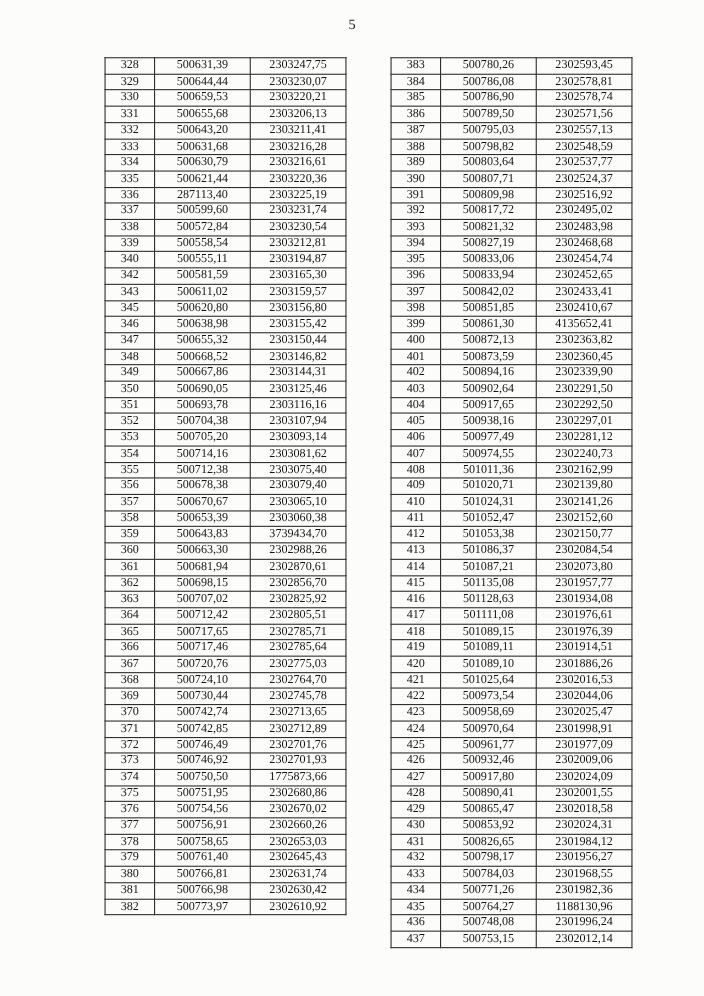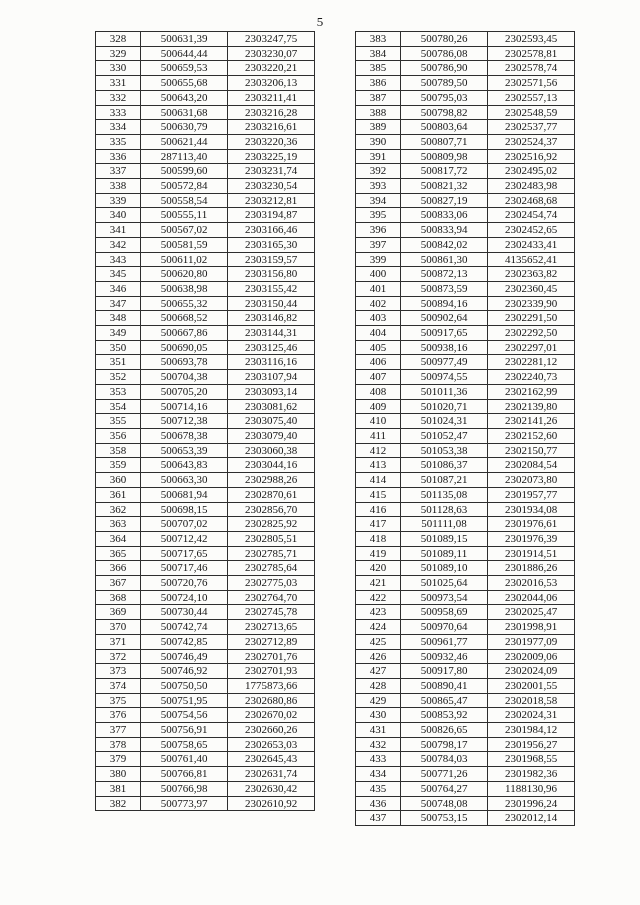--- a/index.html
+++ b/index.html
@@ -16,21 +16,21 @@
     top: 14px;
     left: 0;
     width: 640px;
     text-align: center;
     font-size: 13px;
     color: #1a1a1a;
   }
   table {
     border-collapse: collapse;
     position: absolute;
-    top: 31px;
+    top: 52px;
     table-layout: fixed;
   }
   table.tbl-left  { left: 95px; }
   table.tbl-right { left: 355px; }
   td {
     border: 1px solid #2e2e2e;
     font-size: 11px;
     color: #141414;
     text-align: center;
     vertical-align: middle;
@@ -110,25 +110,20 @@
         <td class="c0">339</td>
         <td class="c1">500558,54</td>
         <td class="c2">2303212,81</td>
       </tr>
       <tr>
         <td class="c0">340</td>
         <td class="c1">500555,11</td>
         <td class="c2">2303194,87</td>
       </tr>
       <tr>
-        <td class="c0">341</td>
-        <td class="c1">500567,02</td>
-        <td class="c2">2303166,46</td>
-      </tr>
-      <tr>
         <td class="c0">342</td>
         <td class="c1">500581,59</td>
         <td class="c2">2303165,30</td>
       </tr>
       <tr>
         <td class="c0">343</td>
         <td class="c1">500611,02</td>
         <td class="c2">2303159,57</td>
       </tr>
       <tr>
@@ -185,28 +180,33 @@
         <td class="c0">355</td>
         <td class="c1">500712,38</td>
         <td class="c2">2303075,40</td>
       </tr>
       <tr>
         <td class="c0">356</td>
         <td class="c1">500678,38</td>
         <td class="c2">2303079,40</td>
       </tr>
       <tr>
+        <td class="c0">357</td>
+        <td class="c1">500670,67</td>
+        <td class="c2">2303065,10</td>
+      </tr>
+      <tr>
         <td class="c0">358</td>
         <td class="c1">500653,39</td>
         <td class="c2">2303060,38</td>
       </tr>
       <tr>
         <td class="c0">359</td>
         <td class="c1">500643,83</td>
-        <td class="c2">2303044,16</td>
+        <td class="c2">3739434,70</td>
       </tr>
       <tr>
         <td class="c0">360</td>
         <td class="c1">500663,30</td>
         <td class="c2">2302988,26</td>
       </tr>
       <tr>
         <td class="c0">361</td>
         <td class="c1">500681,94</td>
         <td class="c2">2302870,61</td>
@@ -390,20 +390,25 @@
         <td class="c0">396</td>
         <td class="c1">500833,94</td>
         <td class="c2">2302452,65</td>
       </tr>
       <tr>
         <td class="c0">397</td>
         <td class="c1">500842,02</td>
         <td class="c2">2302433,41</td>
       </tr>
       <tr>
+        <td class="c0">398</td>
+        <td class="c1">500851,85</td>
+        <td class="c2">2302410,67</td>
+      </tr>
+      <tr>
         <td class="c0">399</td>
         <td class="c1">500861,30</td>
         <td class="c2">4135652,41</td>
       </tr>
       <tr>
         <td class="c0">400</td>
         <td class="c1">500872,13</td>
         <td class="c2">2302363,82</td>
       </tr>
       <tr>

